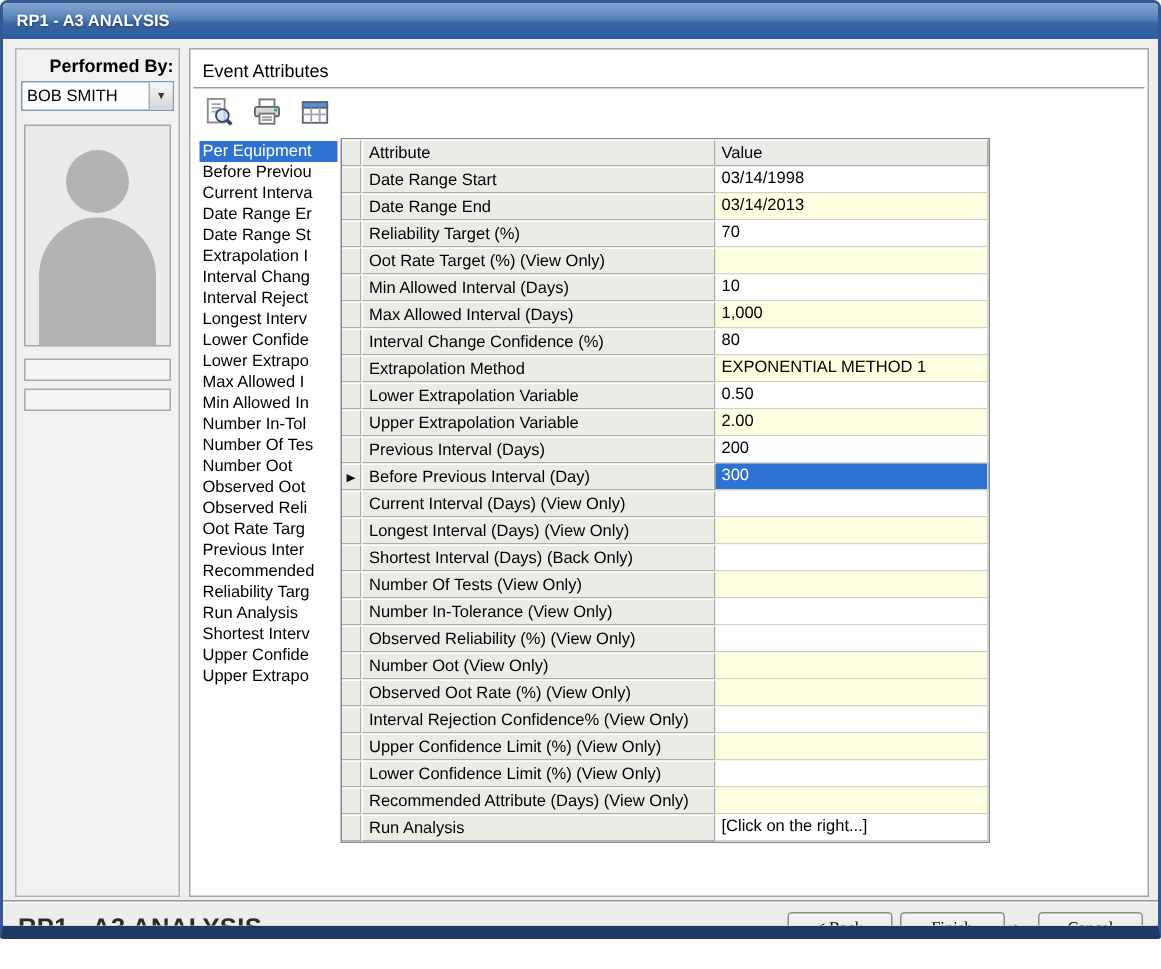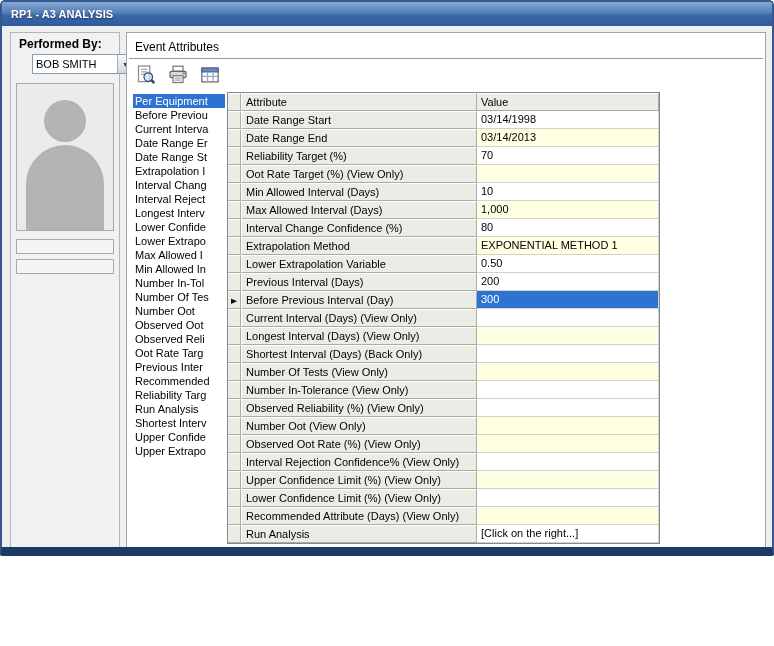--- a/index.html
+++ b/index.html
@@ -1,37 +1,37 @@
 <!DOCTYPE html>
 <html><head>
 <meta charset="utf-8">
 <style>
   html,body{margin:0;padding:0;background:#fff;}
   *{box-sizing:border-box;}
   .window{
-    width:774px;height:556px;position:relative;overflow:hidden;
+    width:774px;height:626px;position:relative;overflow:hidden;
     border:2px solid #35598F;border-bottom:9px solid #1C3A66;
     border-radius:5px 5px 2px 2px;background:#EFEFEF;
     font-family:"Liberation Sans",sans-serif;color:#000;
   }
   
   .titlebar{
     position:absolute;top:0;left:0;right:0;height:24px;
     background:linear-gradient(180deg,#86A7D4 0%,#5480B8 45%,#3B67A6 55%,#2F5C9E 100%);
     display:flex;align-items:center;padding-left:9px;
   }
   .titlebar-text{font-size:11px;font-weight:bold;color:#fff;text-shadow:0 1px 2px rgba(0,0,0,.45);}
   
   .left-panel{
     position:absolute;top:30px;left:8px;width:110px;height:566px;
     border:1px solid #B5B5B5;background:#F1F1F1;
   }
-  .performed-by-label{position:absolute;top:4px;left:8px;font-size:12px;font-weight:bold;}
+  .performed-by-label{position:absolute;top:4px;left:22px;font-size:12px;font-weight:bold;}
   .combo{position:absolute;top:21px;left:3px;width:102px;height:20px;background:#fff;
-    border:1px solid #7F9DB9;display:flex;align-items:center;font-size:11px;cursor:default;margin-left:18px;}
+    border:1px solid #7F9DB9;display:flex;align-items:center;font-size:11px;cursor:default;}
   .combo-text{flex:1;padding-left:3px;overflow:hidden;white-space:nowrap;}
   .combo-btn{width:16px;height:18px;background:linear-gradient(#F8F8F8,#D6D6D6);
     border-left:1px solid #9AB0C6;display:flex;align-items:center;justify-content:center;
     font-size:7px;color:#333;}
   .portrait{position:absolute;top:50px;left:5px;width:98px;height:148px;
     border:1px solid #A9A9A9;background:#EBEBEB;overflow:hidden;}
   .head{width:42px;height:42px;border-radius:50%;background:#B3B3B3;margin:16px auto 3px;}
   .torso{width:78px;height:88px;background:#B3B3B3;border-radius:40px 40px 0 0;margin:0 auto;}
   .empty-field{position:absolute;left:5px;width:98px;height:15px;border:1px solid #A9A9A9;background:#F5F5F5;}
   .ef1{top:206px}.ef2{top:226px}
@@ -214,20 +214,25 @@
             <div class="cell attr-cell">Extrapolation Method</div>
             <div class="cell val-cell alt">EXPONENTIAL METHOD 1</div>
           </div>
           <div class="grid-row">
             <div class="cell sel-cell"></div>
             <div class="cell attr-cell">Lower Extrapolation Variable</div>
             <div class="cell val-cell">0.50</div>
           </div>
           <div class="grid-row">
             <div class="cell sel-cell"></div>
+            <div class="cell attr-cell">Upper Extrapolation Variable</div>
+            <div class="cell val-cell alt">2.00</div>
+          </div>
+          <div class="grid-row">
+            <div class="cell sel-cell"></div>
             <div class="cell attr-cell">Previous Interval (Days)</div>
             <div class="cell val-cell">200</div>
           </div>
           <div class="grid-row">
             <div class="cell sel-cell">
               <span class="row-arrow">▶</span>
             </div>
             <div class="cell attr-cell">Before Previous Interval (Day)</div>
             <div class="cell val-cell alt selected">300</div>
           </div>

